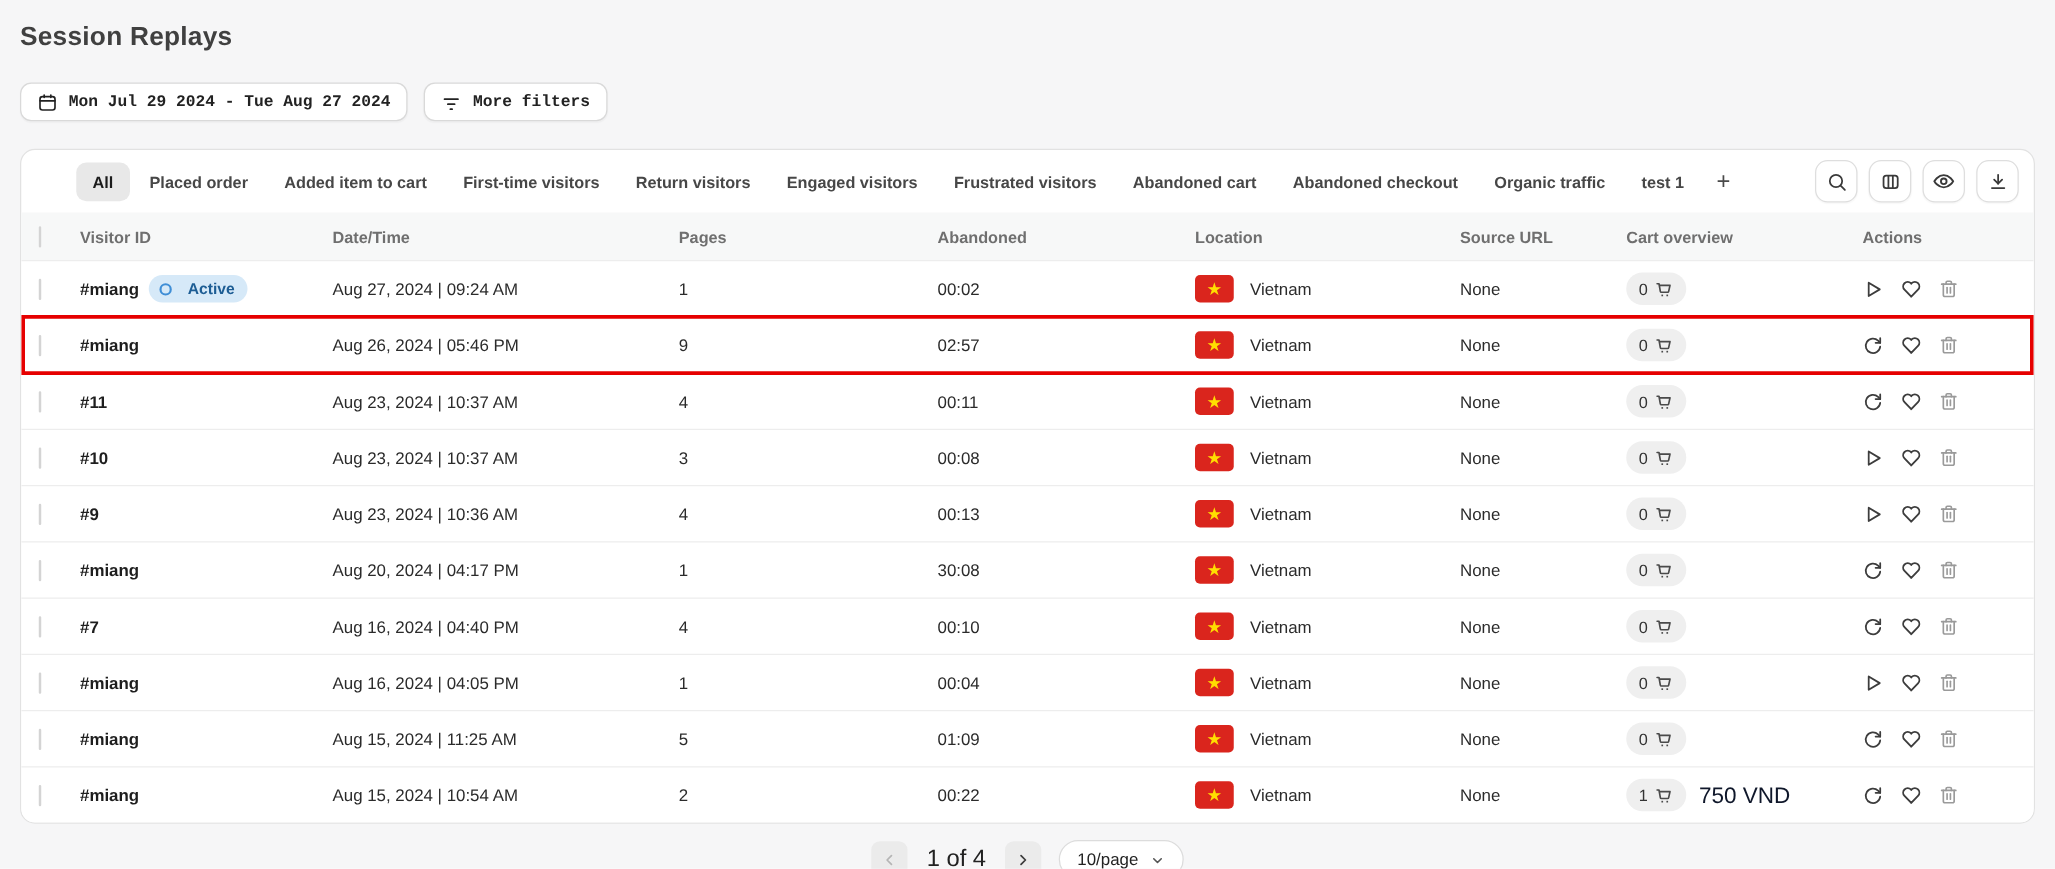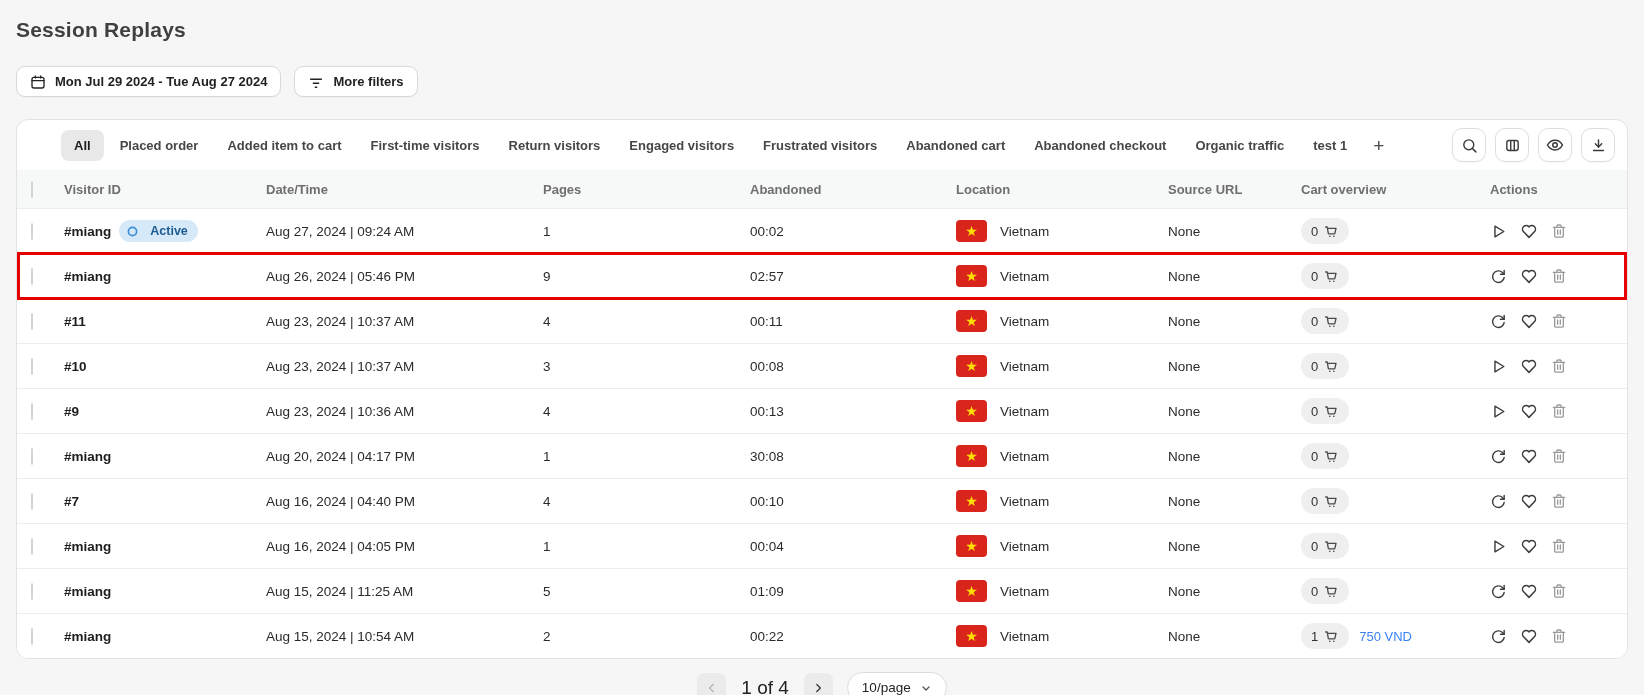--- a/index.html
+++ b/index.html
@@ -22,21 +22,21 @@
 
   
   .page-title{font-size:21px;font-weight:700;color:#404040;letter-spacing:.2px;margin:4px 0 24px;}
 
   .toolbar{display:flex;align-items:center;margin-bottom:22px;}
   .btn{
     display:inline-flex;align-items:center;gap:9px;
     background:#fff;border:1px solid #d9d9d9;border-radius:9px;
     height:31px;padding:0 13px;font-size:13px;font-weight:700;color:#222;
     cursor:pointer;box-shadow:0 1px 1px rgba(0,0,0,.03);
-    font-family:Liberation Sans, sans-serif;
+    font-family:Liberation Mono, monospace;
   }
   .btn + .btn{margin-left:13px;}
   .toolbar-spacer{flex:1;}
   .processing-badge{
     display:inline-flex;align-items:center;gap:8px;
     background:var(--badge-bg);color:var(--badge-text);
     border-radius:7px;height:29px;padding:0 12px;
     font-size:13px;font-weight:600;
   }
 
@@ -92,21 +92,21 @@
     width:31px;height:22px;border-radius:4px;background:var(--flag-red);
     display:flex;align-items:center;justify-content:center;
     color:var(--flag-star);font-size:14px;line-height:1;
   }
   .cell-cart{display:flex;align-items:center;gap:10px;}
   .cart-pill{
     display:inline-flex;align-items:center;gap:5px;
     background:#efefef;border-radius:999px;padding:5px 10px;
     font-size:13px;color:#333;
   }
-  .cart-value{font-size:13px;color:#3b82f6;}
+  .cart-value{font-size:18px;color:#0f172a;}
   .cell-actions{display:flex;align-items:center;gap:13px;padding-right:10px;}
   .action{background:none;border:none;cursor:pointer;padding:0;display:flex;}
 
   
   .pagination{display:flex;align-items:center;justify-content:center;gap:0;margin-top:13px;}
   .page-btn{
     width:29px;height:29px;border:none;border-radius:7px;background:#ebebeb;
     display:flex;align-items:center;justify-content:center;cursor:pointer;
   }
   .page-btn.disabled{cursor:default;}

